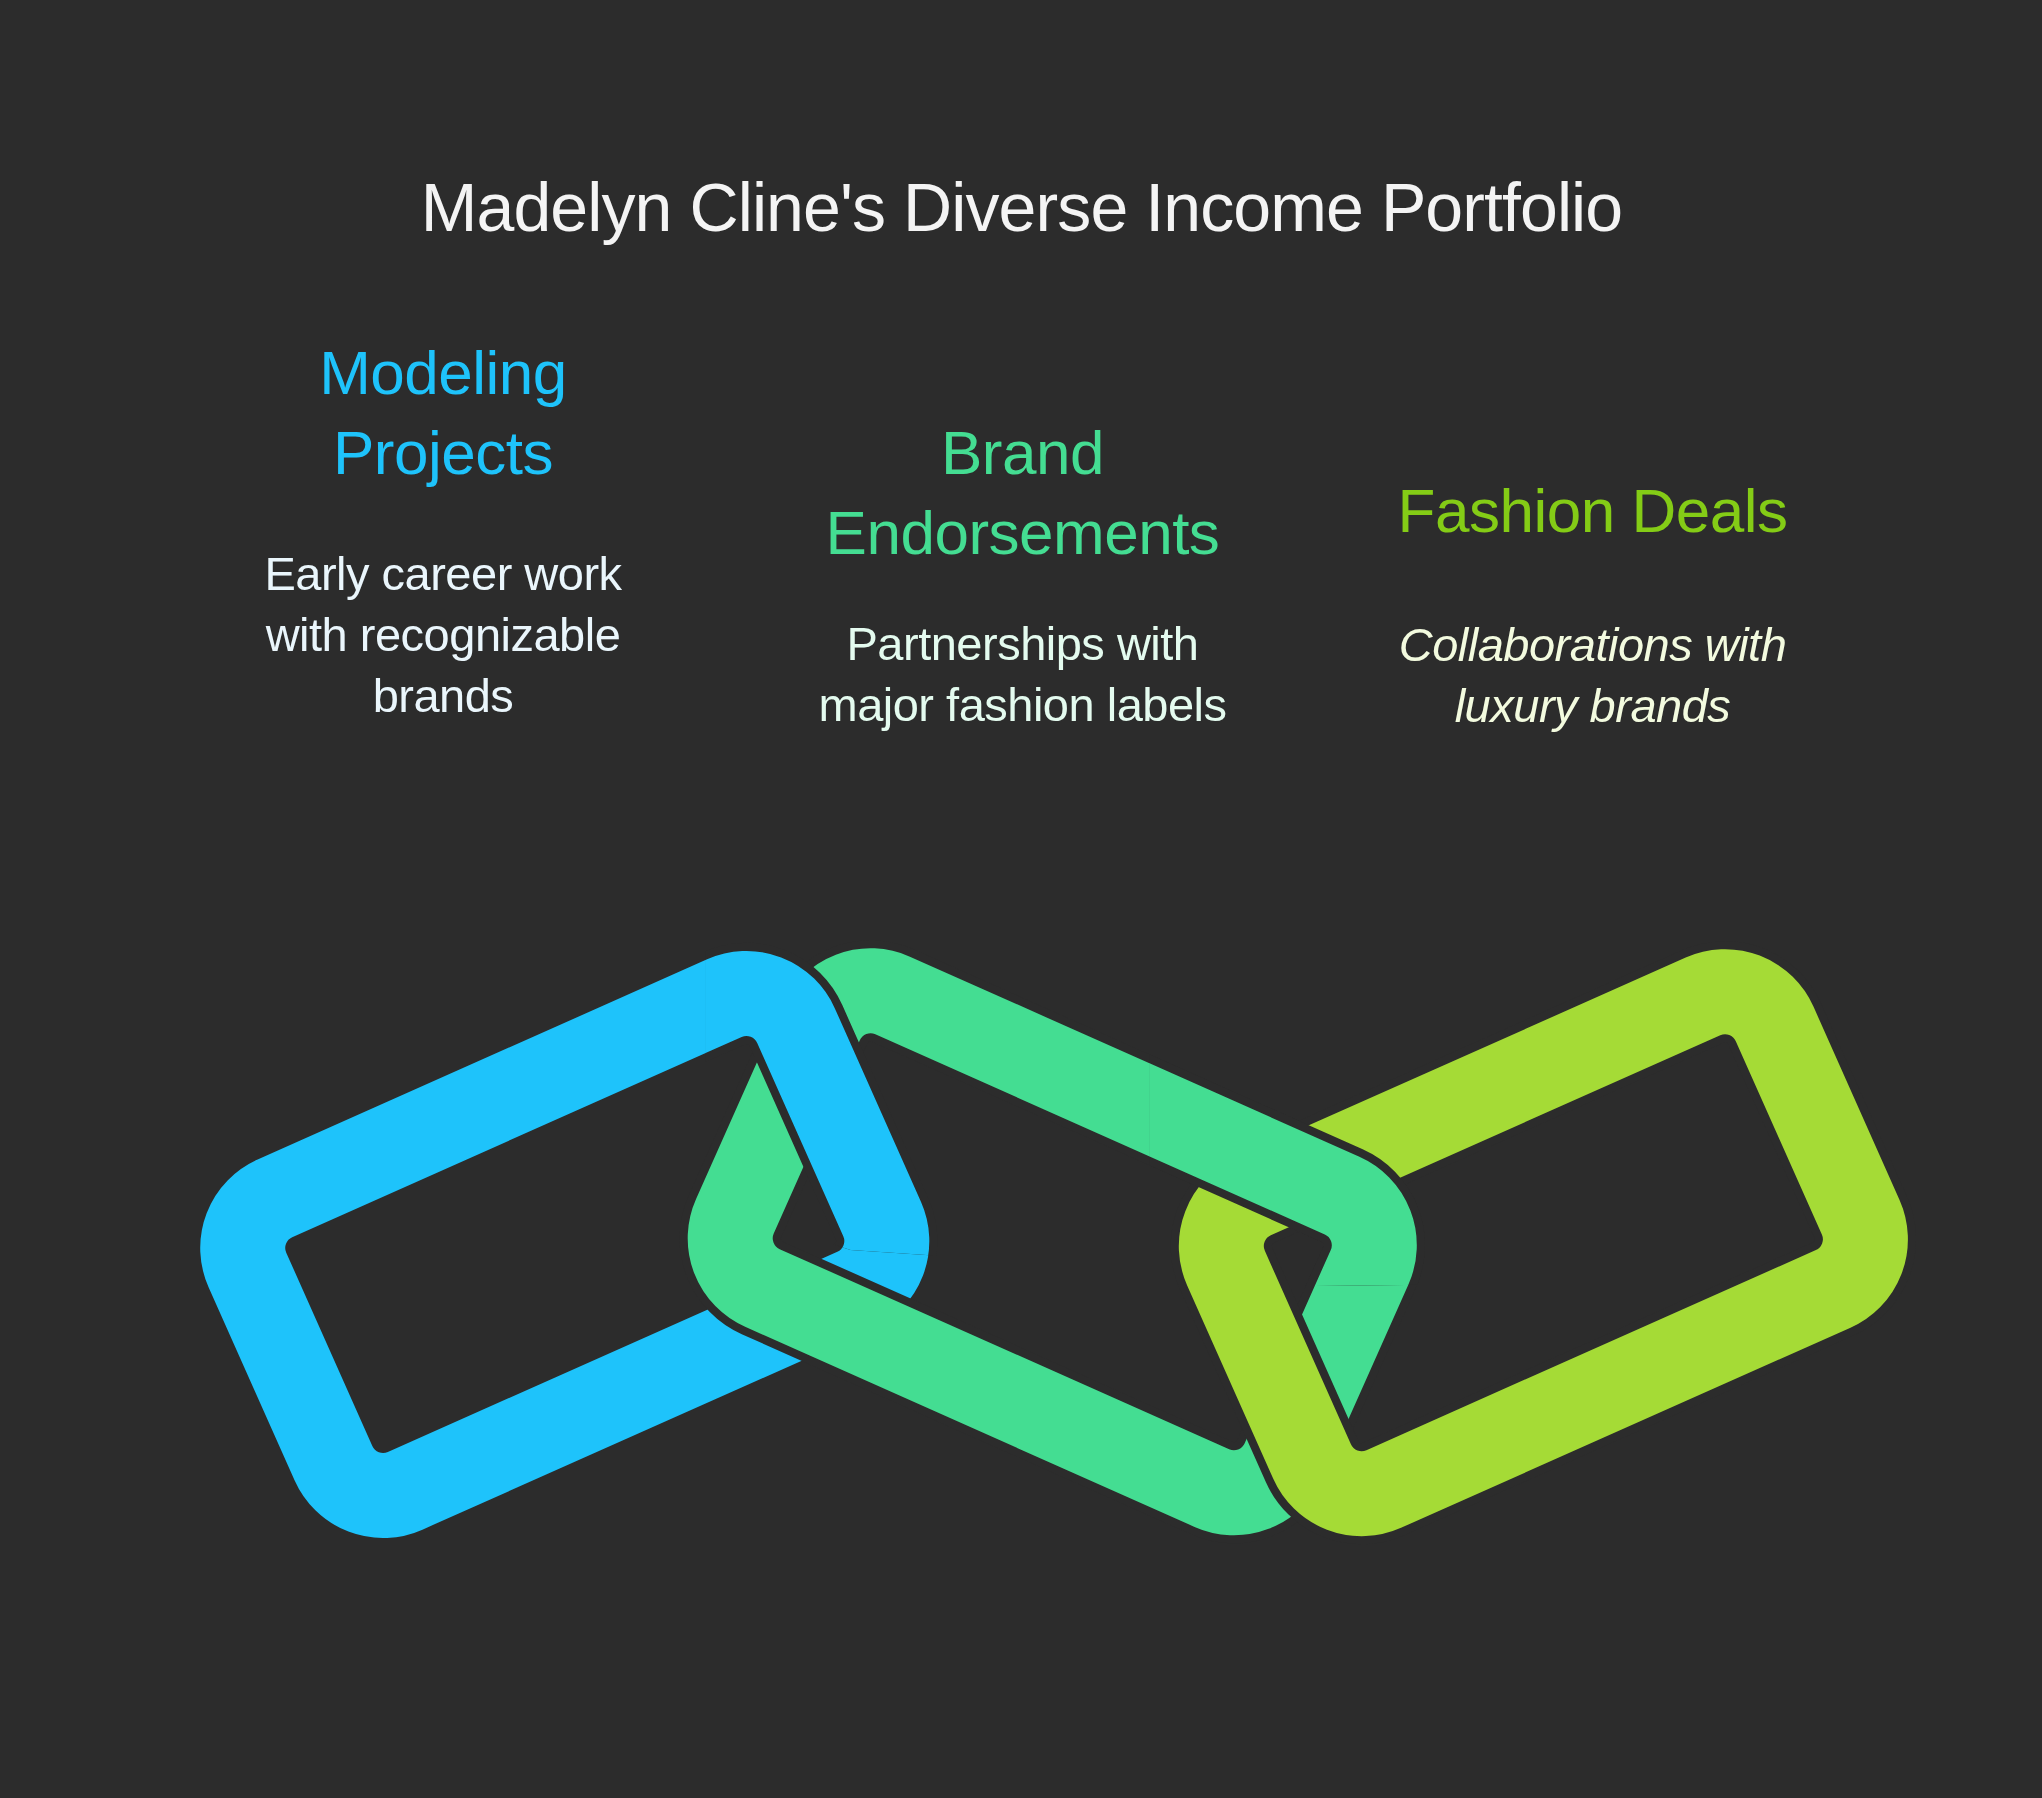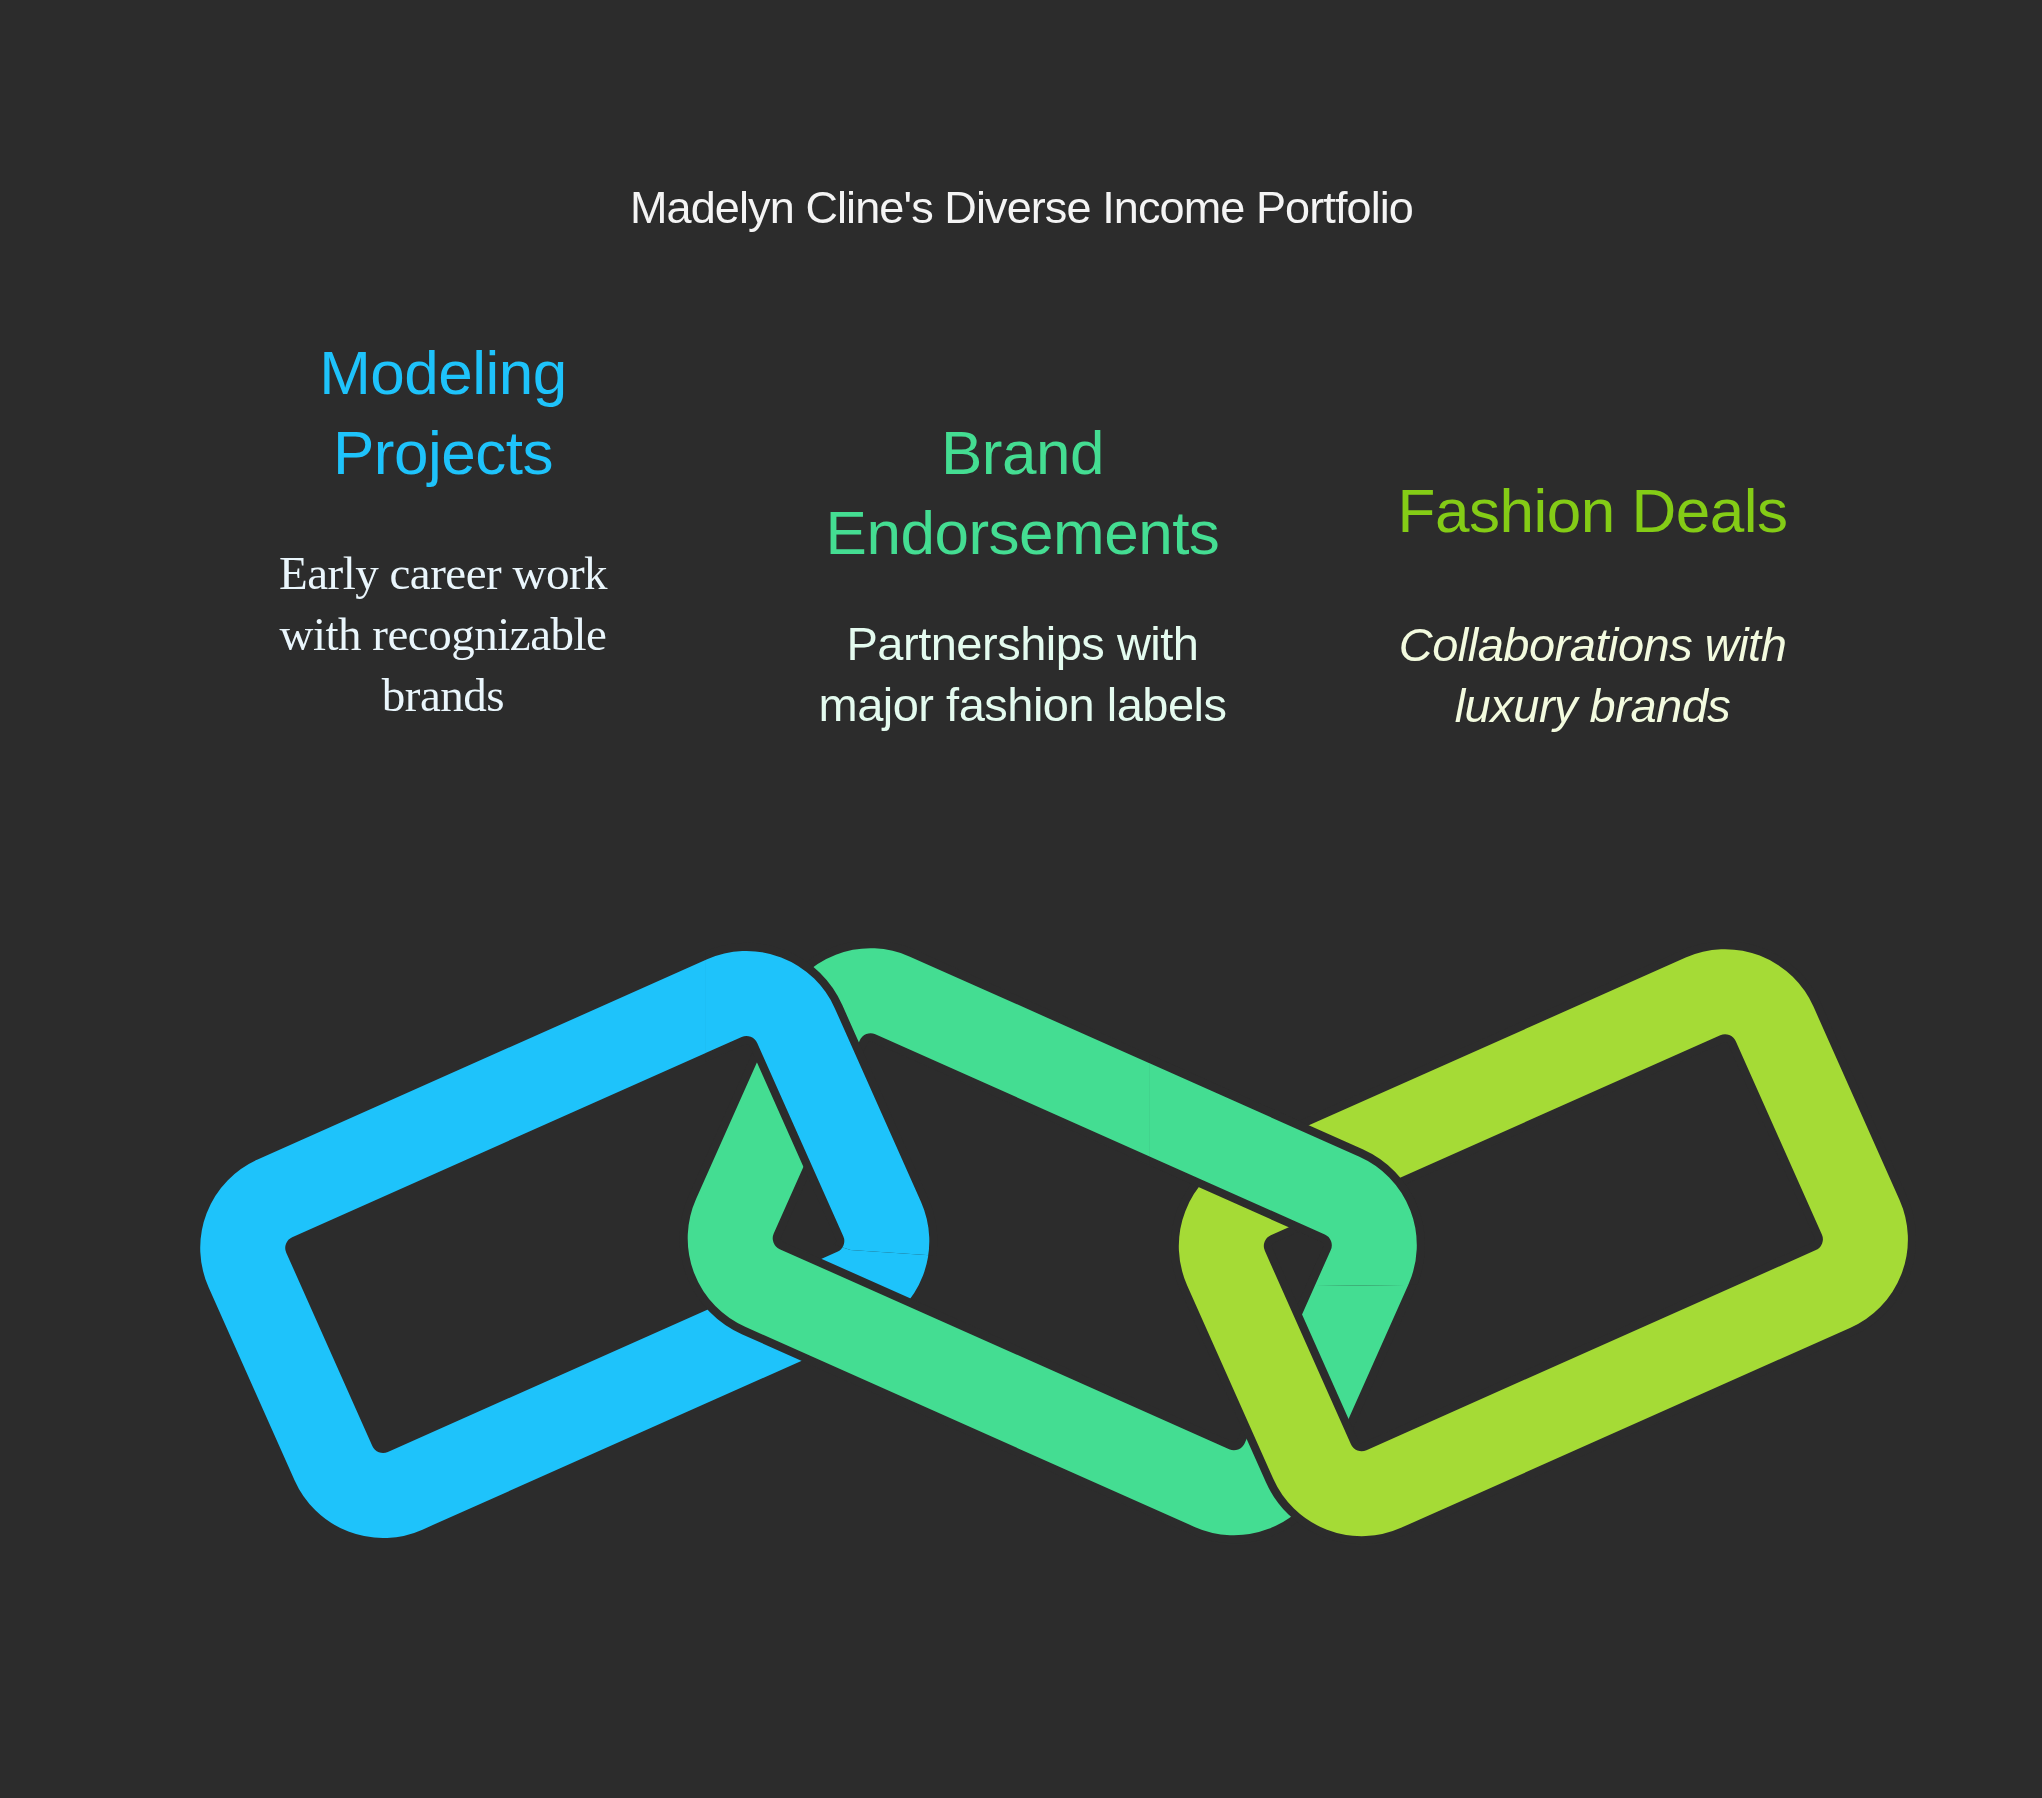--- a/index.html
+++ b/index.html
@@ -3,37 +3,37 @@
 <meta charset="utf-8">
 <style>
   html, body { margin: 0; padding: 0; }
   body {
     width: 2043px; height: 1798px; overflow: hidden;
     background: #2c2c2c; position: relative;
     font-family: "Liberation Sans", "DejaVu Sans", sans-serif;
   }
   .title {
     position: absolute; left: 0; width: 2043px; top: 167px;
-    text-align: center; font-size: 45px; line-height: 81px;
+    text-align: center; font-size: 68px; line-height: 81px;
     color: #f4f4f4; font-weight: normal; letter-spacing: -0.9px;
   }
   .col { position: absolute; text-align: center; }
   .col .heading {
     position: absolute; left: 0; right: 0;
     font-size: 62px; line-height: 80px; font-weight: normal; letter-spacing: -0.5px;
   }
   .col .desc {
     position: absolute; left: 0; right: 0;
     font-size: 47px; line-height: 61px; font-weight: normal; letter-spacing: -0.5px;
   }
   .col1 { left: 208px; width: 470px; }
   .col2 { left: 760px; width: 525px; }
   .col3 { left: 1339px; width: 507px; }
   .col1 .heading { top: 333px; color: #1ec3fb; }
-  .col1 .desc    { top: 543px; color: #eaf6fc; font-family: Liberation Serif, serif; }
+  .col1 .desc    { top: 543px; color: #eaf6fc; }
   .col2 .heading { top: 413px; color: #44dd92; }
   .col2 .desc    { top: 613px; color: #e4fbef; }
   .col3 .heading { top: 471px; color: #84cc16; }
   .col3 .desc    { top: 614px; color: #f3fbdf; font-style: italic; }
   .chain { position: absolute; left: 0; top: 0; }
 </style>
 </head>
 <body>
 
 <div class="title">Madelyn Cline's Diverse Income Portfolio</div>

